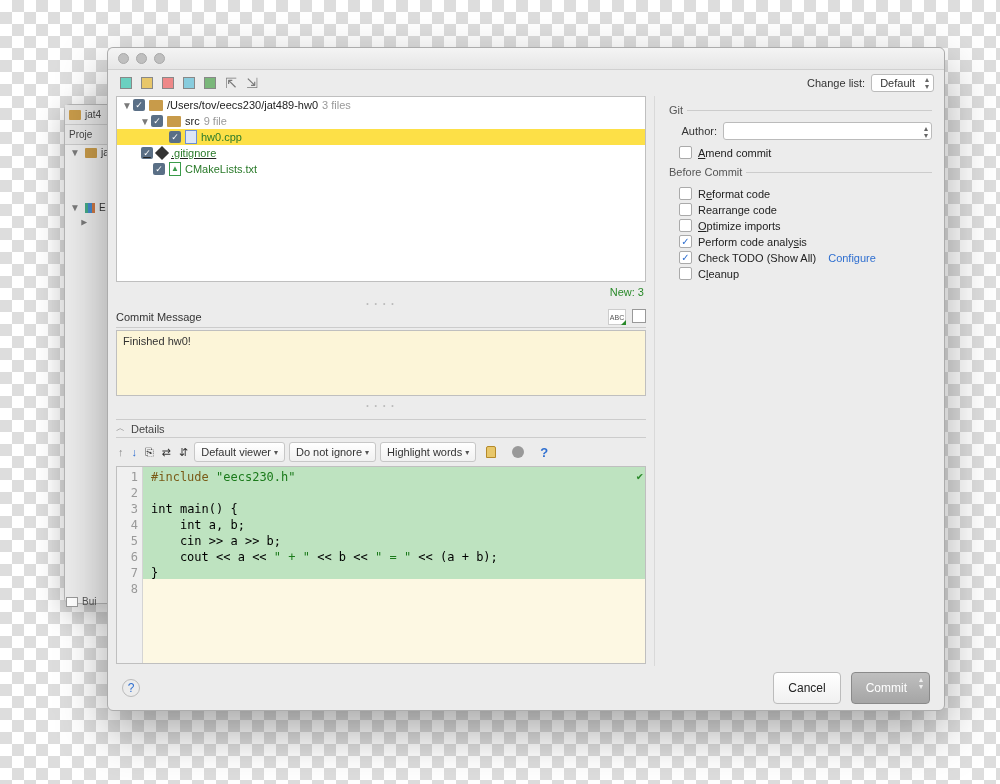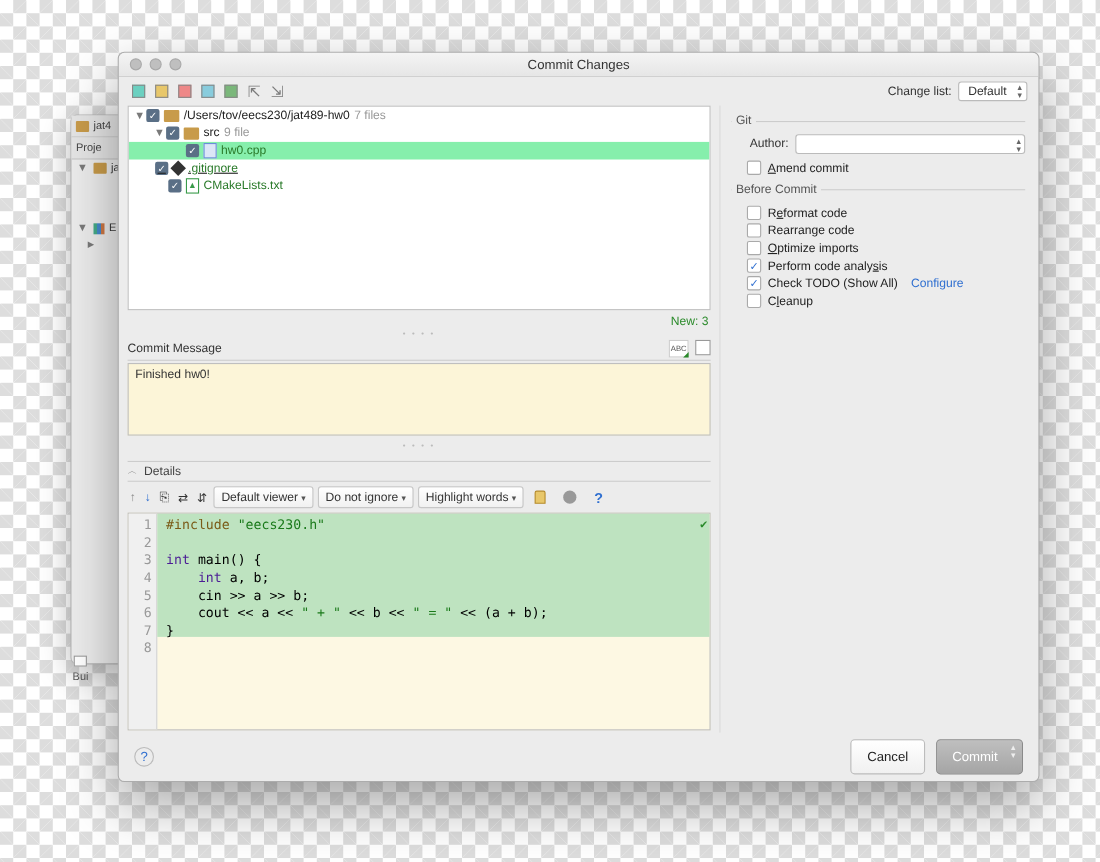--- a/index.html
+++ b/index.html
@@ -75,21 +75,21 @@
 
 .body { display:flex; flex:1; min-height:0; }
 .left { flex: 1; display:flex; flex-direction:column; padding: 0 8px 0 8px; min-width:0;}
 .right { width: 290px; padding: 4px 12px 0 10px; border-left:1px solid #d9d9d9;}
 
 .file-tree {
   background:#fff; border:1px solid #bfbfbf;
   height: 186px; overflow:auto;
 }
 .file-tree .row { display:flex; align-items:center; height:16px; font-size:11px; color:#222; }
-.file-tree .row.selected { background:#86efac; }
+.file-tree .row.selected { background:#fde047; }
 .chk { width:12px; height:12px; background:#5a6f86; border-radius:2px; display:inline-flex; align-items:center; justify-content:center; color:#fff; font-size:9px; margin-right:4px;}
 .chk::after{content:"✓";}
 .folder { width:14px; height:11px; background:#c89b4a; border-radius:1px; display:inline-block; margin-right:4px;}
 .file-ico { width:12px; height:14px; background:#fff; border:1px solid #888; display:inline-block; margin-right:4px; position:relative;}
 .file-ico.cpp { border-color:#6a8fd8; background:#dce6f7;}
 .file-ico.cmake { border-color:#3a9b4a;}
 .gitignore-ico { width:10px; height:10px; transform:rotate(45deg); background:#333; display:inline-block; margin-right:4px;}
 .dimmed { color:#999; margin-left:4px;}
 .tree-arrow { width:12px; text-align:center; color:#7a7a7a; font-size:10px; display:inline-block;}
 
@@ -115,21 +115,21 @@
 .gear-ico { width:12px; height:12px; border-radius:50%; background:#999; position:relative;}
 .help-ico { color:#2f6fd0; font-weight:bold; font-size:13px;}
 
 .your-version { font-size:11px; color:#333; padding:1px 0 2px 0;}
 .editor { border:1px solid #bfbfbf; height:198px; background:#fdf8e3; display:flex; font-family: Menlo, Consolas, monospace; font-size:12px; position:relative;}
 .gutter { width:26px; background:#f0f0f0; border-right:1px solid #d4d4d4; color:#999; text-align:right; padding:2px 4px 0 0; line-height:16px;}
 .code { flex:1; padding:2px 0 0 8px; line-height:16px; position:relative;}
 .code .hl { background:#bee3c0; position:absolute; left:0; right:0;}
 .code .hl1 { top:0; height:112px;}
 .code pre { position:relative; z-index:1; margin:0; font-family:inherit; white-space:pre;}
-.kw { color:#4c1d95;} .str{color:#1a7a1a;} .pp{color:#7a5b17;}
+.kw { color:#000000;} .str{color:#1a7a1a;} .pp{color:#7a5b17;}
 .rmarker { position:absolute; right:2px; top:2px; color:#2a8a2a; font-size:11px;}
 
 .footer { height:44px; display:flex; align-items:center; padding:0 14px; gap:10px;}
 .footer .help { width:18px; height:18px; border:1px solid #bbb; border-radius:50%; display:flex; align-items:center; justify-content:center; color:#2f6fd0; font-size:12px;}
 .footer .spacer { flex:1;}
 .btn { height:32px; border-radius:4px; padding:0 14px; font-size:12px; display:inline-flex; align-items:center; }
 .btn.cancel { background:linear-gradient(#fff,#f0f0f0); border:1px solid #bcbcbc; color:#222;}
 .btn.commit { background:linear-gradient(#bfbfbf,#a5a5a5); color:#fff; border:1px solid #8a8a8a; padding-right:22px; position:relative;}
 .btn.commit .carrows{ position:absolute; right:6px; top:3px; font-size:8px; line-height:7px; color:#eee;}
 .form-row { display:flex; align-items:center; gap:6px; margin-bottom:6px; }
@@ -137,21 +137,21 @@
 .combo { flex:1; height:18px; border:1px solid #bbb; border-radius:3px; background:#fff; position:relative;}
 .combo .arrows{ position:absolute; right:3px; top:2px; font-size:8px; color:#666; line-height:7px;}
 .cbx { display:flex; align-items:center; gap:6px; font-size:11px; color:#222; margin:3px 0 3px 14px;}
 .cbx .box { width:13px; height:13px; border:1px solid #aaa; background:#fff; border-radius:2px; display:inline-flex; align-items:center; justify-content:center; font-size:10px; color:#2f6fd0;}
 .cbx .box.checked::after{content:"✓";}
 .link { color:#2f6fd0; margin-left:6px;}
 fieldset { border:none; border-top:1px solid #ccc; padding-top:6px; margin-top:4px;}
 legend { font-size:11px; color:#555; padding:0 4px;}
 .underline-char { text-decoration: underline; }
 
-.bg-status { position: absolute; left: 66px; top: 596px; font-size: 10px; color: #555; display: flex; align-items: center; gap: 4px; flex-direction: column; }
+.bg-status { position: absolute; left: 66px; top: 596px; font-size: 10px; color: #555; display: flex; align-items: center; gap: 4px; }
 .status-box { width: 12px; height: 10px; border: 1px solid #999; background: #fff; display: inline-block; }
 </style>
 </head>
 <body>
 
 <div class="checker"></div>
 
 <div class="bg-window">
   <div class="tabrow">
       <span class="folder-ico"></span>
@@ -179,21 +179,20 @@
     <span>Bui</span>
   </div>
 
 <div class="dialog">
   <div class="titlebar">
     <div class="traffic">
       <span class="tl"></span>
       <span class="tl"></span>
       <span class="tl"></span>
     </div>
-    <div class="title">Commit Changes</div>
   </div>
 
   <div class="toolbar-row">
     <div class="toolbar-left">
       <span class="tool-ico">
           <span class="ico-box ico-cyan"></span>
         </span>
       <span class="tool-ico">
           <span class="ico-box ico-yellow"></span>
         </span>
@@ -223,21 +222,21 @@
   </div>
 
   <div class="body">
     <div class="left">
       <div class="file-tree">
         <div class="row" style="padding-left:4px;">
           <span class="tree-arrow">▼</span>
           <span class="chk"></span>
           <span class="folder"></span>
           <span>/Users/tov/eecs230/jat489-hw0</span>
-          <span class="dimmed">7 files</span>
+          <span class="dimmed">3 files</span>
         </div>
         <div class="row" style="padding-left:22px;">
           <span class="tree-arrow">▼</span>
           <span class="chk"></span>
           <span class="folder"></span>
           <span>src</span>
           <span class="dimmed">9 file</span>
         </div>
         <div class="row selected" style="padding-left:52px;">
           <span class="chk"></span>

